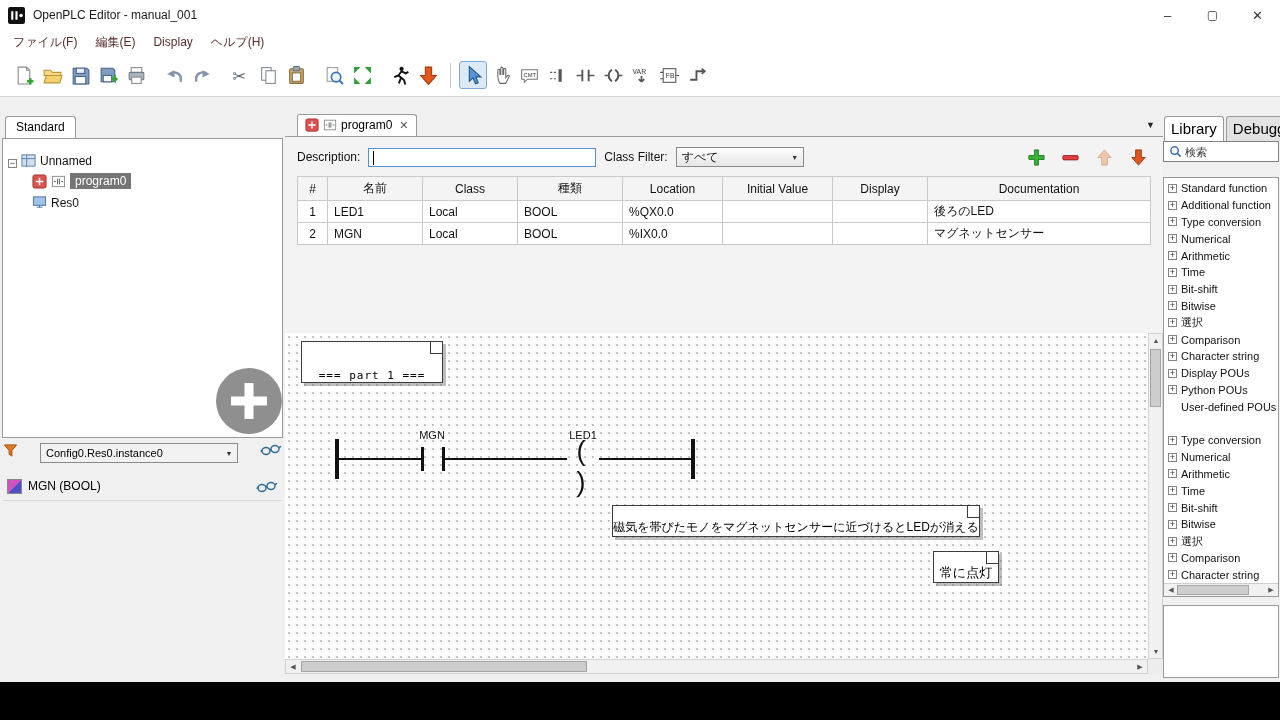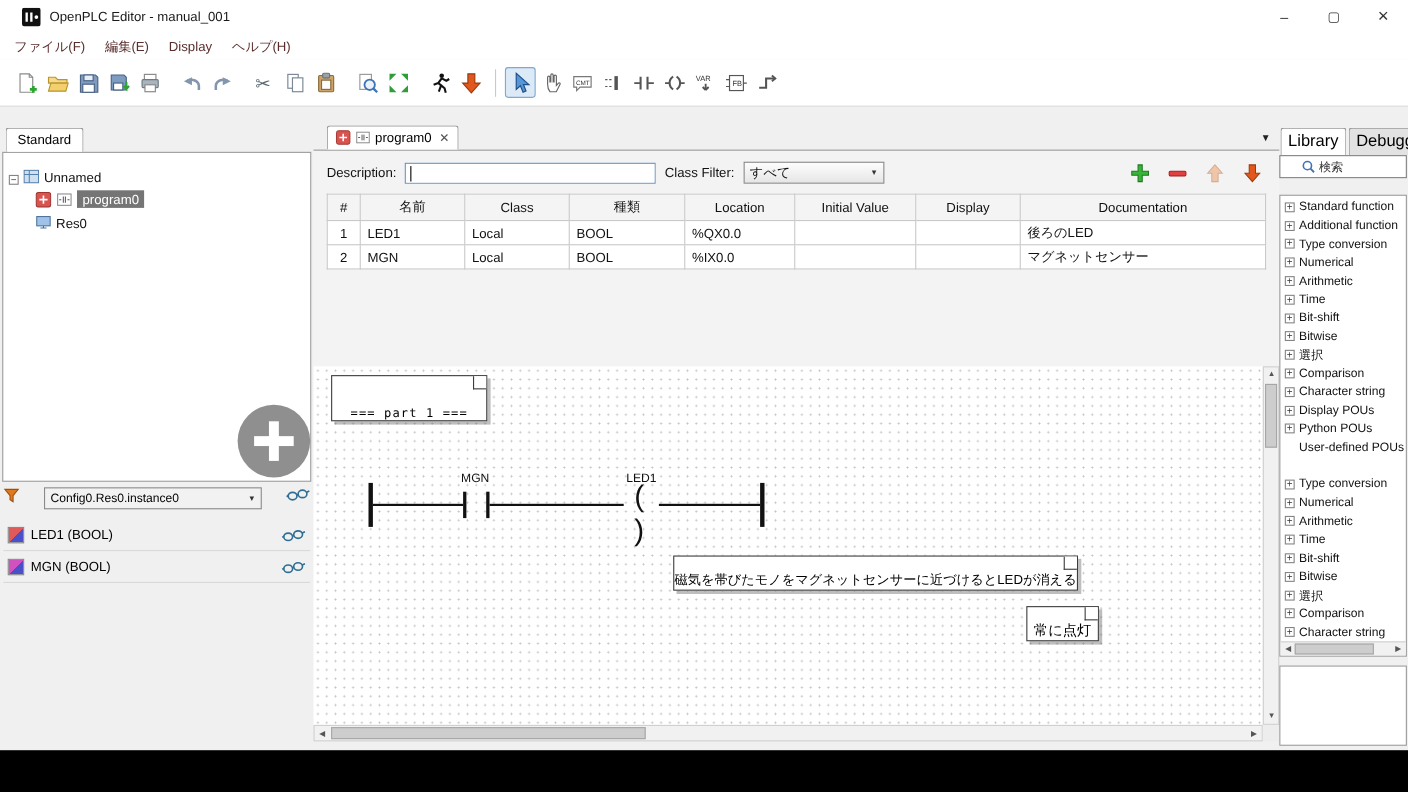--- a/index.html
+++ b/index.html
@@ -1,20 +1,20 @@
 <!DOCTYPE html>
 <html><head>
 <meta charset="utf-8">
 <style>
   * { margin:0; padding:0; box-sizing:border-box; }
   html,body { width:1280px; height:720px; background:#000; font-family:"Liberation Sans","DejaVu Sans",sans-serif; overflow:hidden; }
   .app { position:absolute; left:0; top:0; width:1280px; height:682px; background:#f0f0f0; overflow:hidden; }
 
   
-  .titlebar { height:30px; background:#fff; display:flex; align-items:center; padding-left:20px; }
+  .titlebar { height:30px; background:#fff; display:flex; align-items:center; padding-left:8px; }
   .app-icon svg { width:17px; height:17px; display:block; }
   .title { font-size:12px; color:#1a1a1a; margin-left:8px; }
   .win-controls { margin-left:auto; display:flex; height:30px; }
   .win-btn { width:45px; height:30px; display:flex; align-items:center; justify-content:center; font-size:13px; color:#333; }
   .wb-min::before { content:"–"; }
   .wb-max::before { content:"▢"; font-size:12px; }
   .wb-close::before { content:"✕"; }
 
   
   .menubar { height:24px; background:#fff; display:flex; align-items:center; padding-left:4px; }
@@ -107,21 +107,21 @@
   .vthumb { position:absolute; top:15px; left:1px; width:11px; height:58px; background:#cdcdcd; border:1px solid #a6a6a6; }
   .hthumb { position:absolute; left:15px; top:1px; width:286px; height:11px; background:#cdcdcd; border:1px solid #a6a6a6; }
   .vscroll .sarr.up { position:absolute; top:0; left:0; }
   .vscroll .sarr.down { position:absolute; bottom:0; left:0; }
 
   
   .right-panel { position:absolute; left:1163px; top:116px; width:116px; height:562px; }
   .rtabs { display:flex; gap:2px; margin-left:1px; }
   .rtab { padding:3px 6px 4px; font-size:15px; border:1px solid #9a9a9a; border-bottom:none; border-radius:3px 3px 0 0; background:#e2e2e2; position:relative; z-index:2; }
   .rtab.selected { background:#fff; }
-  .searchbox { margin-top:0; height:21px; border:1px solid #808080; background:#fff; display:flex; align-items:center; gap:3px; padding:0 19px; }
+  .searchbox { margin-top:0; height:21px; border:1px solid #808080; background:#fff; display:flex; align-items:center; gap:3px; padding:0 5px; }
   .searchbox svg { width:13px; height:13px; flex:none; }
   .searchbox input { border:none; outline:none; width:100%; font-size:11px; color:#222; }
   .searchbox input::placeholder { color:#333; }
   .lib-box { position:absolute; top:61px; left:0; right:0; height:420px; background:#fff; border:1px solid #9a9a9a; overflow:hidden; padding-top:2px; }
   .lib-item { display:flex; align-items:center; gap:4px; height:16.8px; padding-left:4px; font-size:11px; white-space:nowrap; color:#111; }
   .lib-item .exp:empty { border-color:transparent; background:transparent; }
   .lib-hscroll { position:absolute; bottom:0; left:0; right:0; height:13px; background:#f1f1f1; border-top:1px solid #cfcfcf; display:flex; align-items:center; justify-content:space-between; }
   .lib-thumb { position:absolute; left:13px; top:1px; height:10px; width:72px; background:#cdcdcd; border:1px solid #a6a6a6; }
   .rdesc-box { position:absolute; top:489px; left:0; right:0; height:73px; background:#fff; border:1px solid #9a9a9a; }
 </style>
@@ -360,33 +360,20 @@
             <g fill="none" stroke="#2f6f93" stroke-width="1.5">
               <ellipse cx="6" cy="8" rx="4" ry="3.4"></ellipse>
               <ellipse cx="15" cy="6" rx="4" ry="3.4"></ellipse>
               <path d="M9.8 7.2l1.4-.6M2.2 7.4L.6 8.6M18.8 4.6l2.4-1.2"></path>
             </g>
           </svg>
         </span>
     </div>
     <div class="debug-vars">
 
-        <div class="dvrow">
-          <span class="dvicon" data-color="led1-bool-icon"></span>
-          <span>LED1 (BOOL)</span>
-          <span class="glasses">
-            <svg viewBox="0 0 22 13">
-              <g fill="none" stroke="#2f6f93" stroke-width="1.5">
-                <ellipse cx="6" cy="8" rx="4" ry="3.4"></ellipse>
-                <ellipse cx="15" cy="6" rx="4" ry="3.4"></ellipse>
-                <path d="M9.8 7.2l1.4-.6M2.2 7.4L.6 8.6M18.8 4.6l2.4-1.2"></path>
-              </g>
-            </svg>
-          </span>
-        </div>
 
         <div class="dvrow">
           <span class="dvicon" data-color="mgn-bool-icon"></span>
           <span>MGN (BOOL)</span>
           <span class="glasses">
             <svg viewBox="0 0 22 13">
               <g fill="none" stroke="#2f6f93" stroke-width="1.5">
                 <ellipse cx="6" cy="8" rx="4" ry="3.4"></ellipse>
                 <ellipse cx="15" cy="6" rx="4" ry="3.4"></ellipse>
                 <path d="M9.8 7.2l1.4-.6M2.2 7.4L.6 8.6M18.8 4.6l2.4-1.2"></path>

